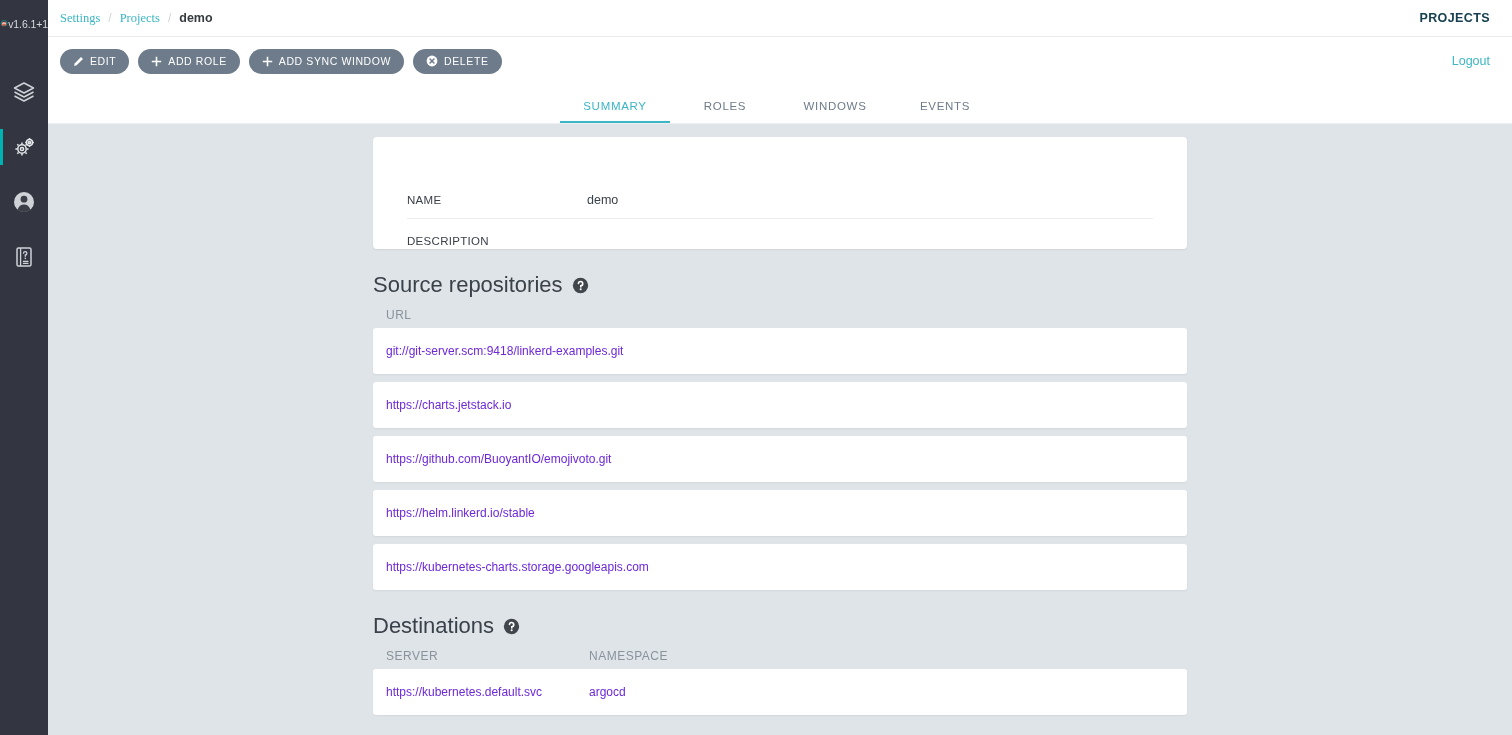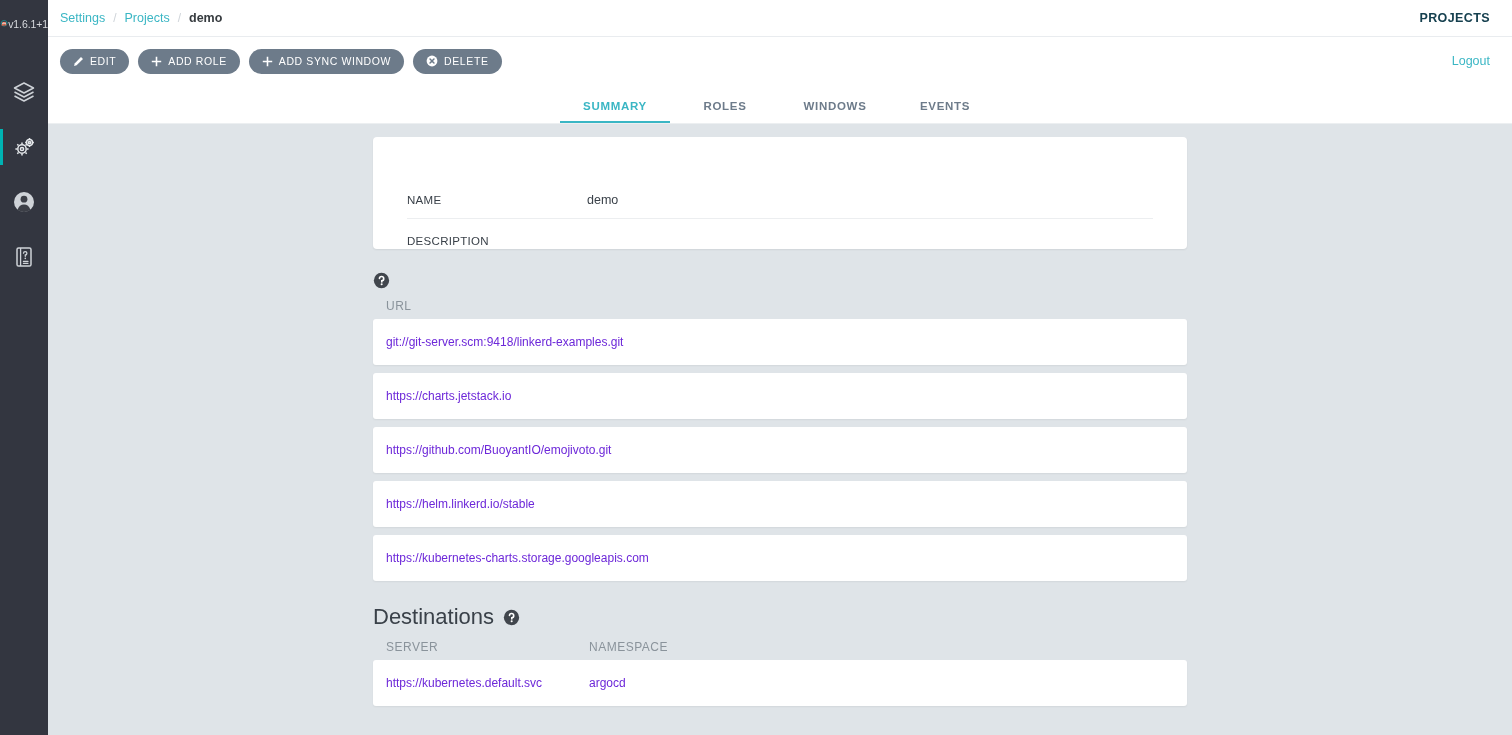--- a/index.html
+++ b/index.html
@@ -43,21 +43,21 @@
   
   .main { flex: 1; height: 735px; position: relative; background: #dfe4e8; }
 
   .topbar {
     background: #fff; height: 37px; width: 100%;
     display: flex; align-items: center; justify-content: space-between;
     padding: 0 22px 0 12px;
     border-bottom: 1px solid #e9ecef;
   }
   .crumbs { display: flex; align-items: center; font-size: 12.5px; }
-  .crumb-link { color: #3ab6c4; cursor: pointer; }
+  .crumb-link { color: #3ab6c4; cursor: pointer; font-family: Liberation Serif, serif; }
   .crumb-sep { color: #cfd4d9; margin: 0 8px; font-size: 12px; }
   .crumb-cur { color: #363b3f; font-weight: bold; }
   .projects-label {
     color: #16404f; font-weight: bold; font-size: 12.5px; letter-spacing: .4px;
   }
 
   .actionbar {
     background: #fff; height: 48px; width: 100%;
     display: flex; align-items: center; justify-content: space-between;
     padding: 0 22px 0 12px;
@@ -72,21 +72,21 @@
   }
   .btn svg { display: block; }
   .logout { color: #3ab6c4; font-size: 12.5px; cursor: pointer; }
 
   .tabbar {
     background: #fff; height: 39px; width: 100%;
     display: flex; align-items: flex-end; justify-content: center;
     border-bottom: 1px solid #eceff1;
   }
   .tab {
-    width: 110px; text-align: center; font-size: 11.5px; font-weight: bold;
+    width: 110px; text-align: center; font-size: 11.5px; font-weight: normal;
     letter-spacing: .7px; color: #6d7b8a; padding-bottom: 9px;
     border-bottom: 2px solid transparent; cursor: pointer;
   }
   .tab.active { color: #3ab6c4; border-bottom-color: #3ab6c4; }
 
   
   .content {
     position: absolute; top: 124px; left: 0; right: 0; bottom: 0;
     overflow: hidden;
   }
@@ -263,20 +263,21 @@
             <div class="info-label">NAME</div>
             <div class="info-value">demo</div>
           </div>
           <div class="info-row">
             <div class="info-label">DESCRIPTION</div>
             <div class="info-value"></div>
           </div>
         </div>
 
         <h2 class="section-head">
+          <span>Source repositories</span>
           <svg class="help-ico" viewBox="0 0 20 20">
             <circle cx="10" cy="10" r="9" fill="#41464d"></circle>
             <path d="M7.6 7.7a2.5 2.5 0 1 1 2.8 2.6v1.4" fill="none" stroke="#fff" stroke-width="1.9" stroke-linecap="round"></path>
             <circle cx="10.2" cy="14.4" r="1.2" fill="#fff"></circle>
           </svg>
         </h2>
 
         <div class="col-head">
           <div class="col-url">URL</div>
         </div>

